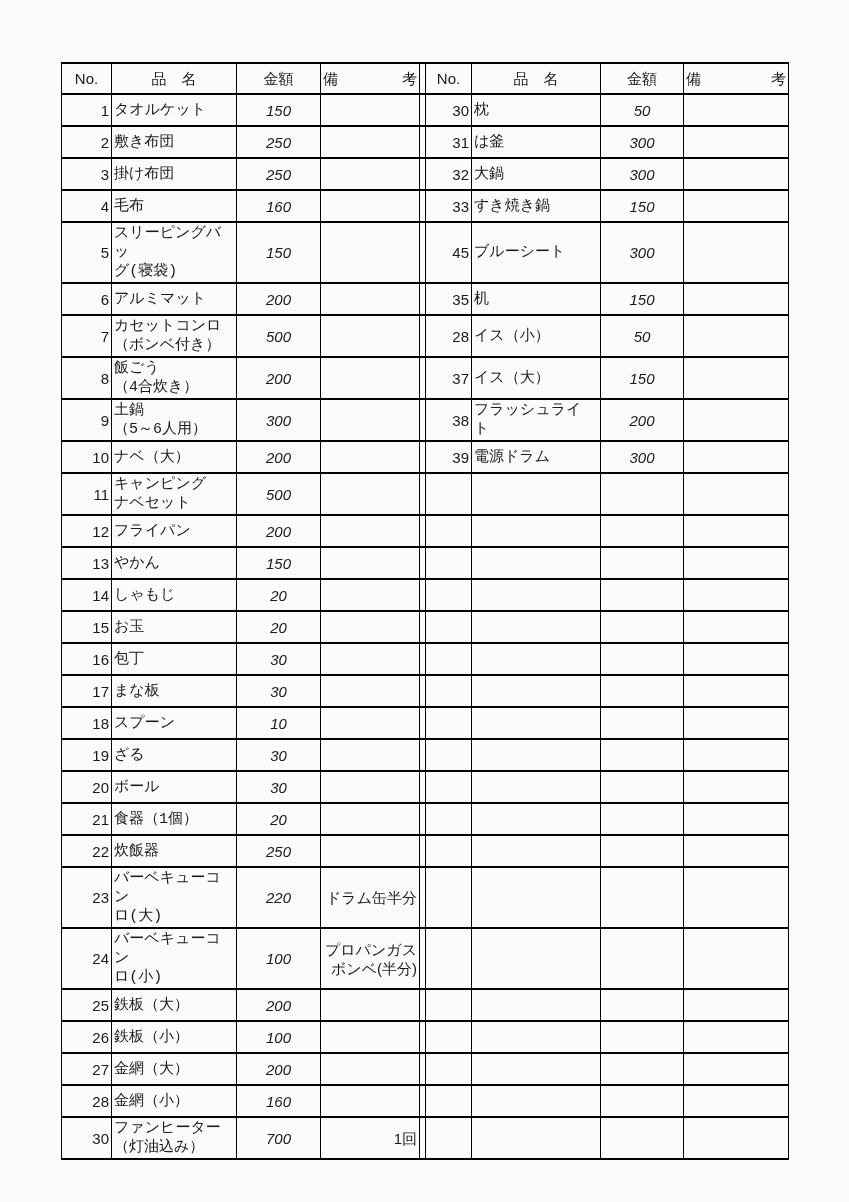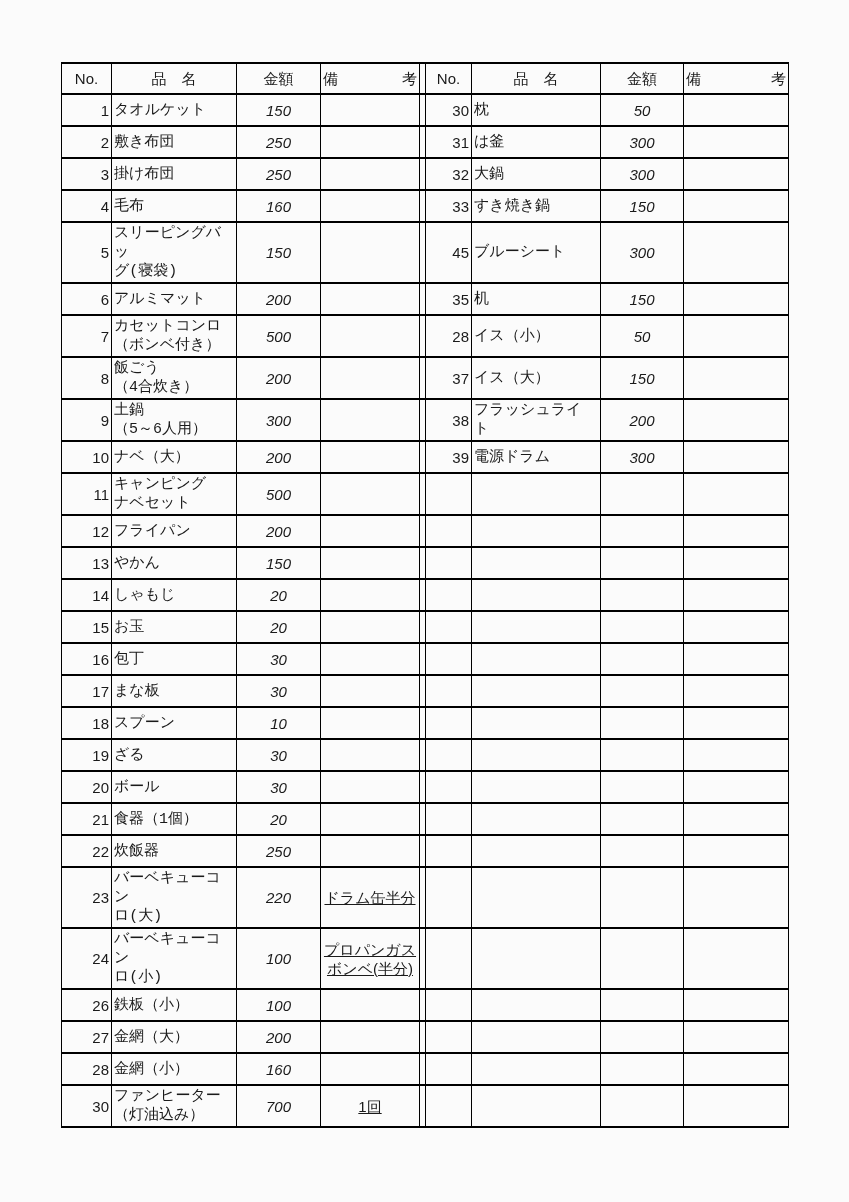--- a/index.html
+++ b/index.html
@@ -59,25 +59,24 @@
   .c-no{ text-align:right; padding-right:2px; }
   .c-name{
     text-align:left;
     padding:1px 2px 1px 3px;
     white-space:pre-wrap;
     word-break:break-all;
     font-family:Liberation Mono, monospace;
   }
   .c-price{ text-align:center; padding-right:4px;font-style:italic; }
   .c-note{
-    text-align:center;
+    text-align:right;
     padding:1px 2px 1px 4px;
     white-space:pre-wrap;
     word-break:break-all;
-    text-decoration:underline;
   }
 
   .h{ text-align:center; }
   .h-spread{
     text-align:justify;
     text-align-last:justify;
     padding:0 13px;
     margin-top:19px;
   }
 </style>
@@ -378,20 +377,31 @@
           <td class="c-price">100</td>
           <td class="c-note">プロパンガス
 ボンベ(半分)</td>
           <td class="gap"></td>
           <td class="c-no rt-first"></td>
           <td class="c-name"></td>
           <td class="c-price"></td>
           <td class="c-note edge-r"></td>
         </tr>
         <tr>
+          <td class="c-no edge-l">25</td>
+          <td class="c-name">鉄板（大）</td>
+          <td class="c-price">200</td>
+          <td class="c-note"></td>
+          <td class="gap"></td>
+          <td class="c-no rt-first"></td>
+          <td class="c-name"></td>
+          <td class="c-price"></td>
+          <td class="c-note edge-r"></td>
+        </tr>
+        <tr>
           <td class="c-no edge-l">26</td>
           <td class="c-name">鉄板（小）</td>
           <td class="c-price">100</td>
           <td class="c-note"></td>
           <td class="gap"></td>
           <td class="c-no rt-first"></td>
           <td class="c-name"></td>
           <td class="c-price"></td>
           <td class="c-note edge-r"></td>
         </tr>

